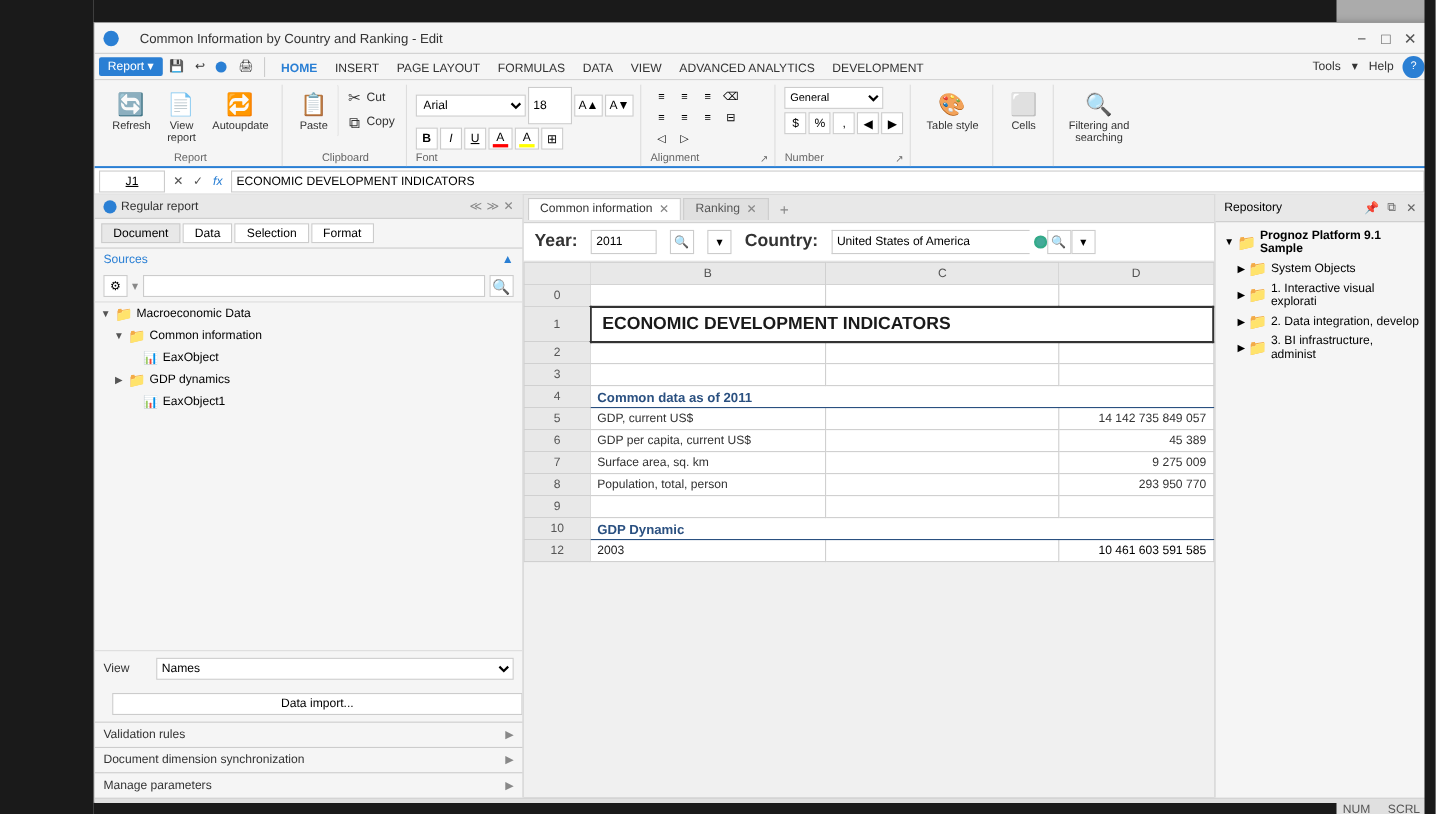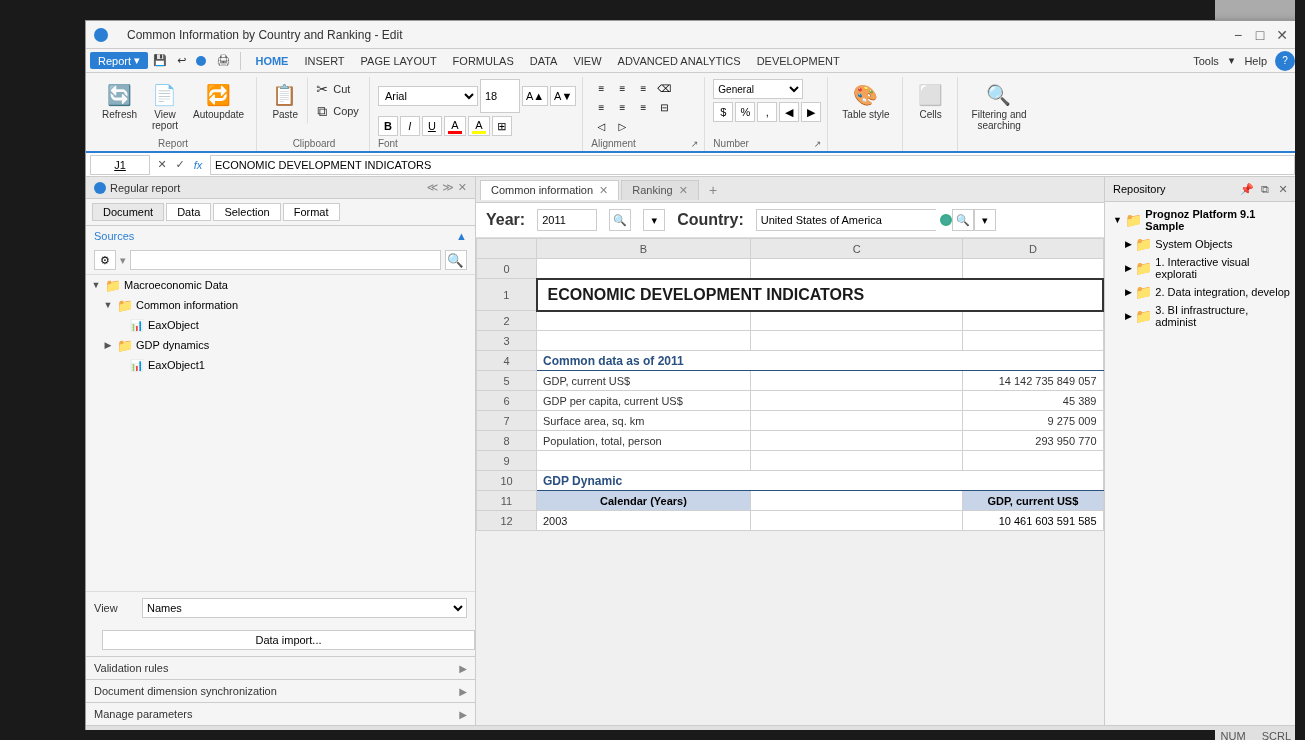--- a/index.html
+++ b/index.html
@@ -547,26 +547,20 @@
                 <td class="row-num">9</td>
                 <td></td>
                 <td></td>
                 <td></td>
               </tr>
               <tr>
                 <td class="row-num">10</td>
                 <td class="section-title" colspan="3">GDP Dynamic</td>
               </tr>
               <tr>
-                <td class="row-num">11</td>
-                <td class="table-header">Calendar (Years)</td>
-                <td></td>
-                <td class="table-header">GDP, current US$</td>
-              </tr>
-              <tr>
                 <td class="row-num">12</td>
                 <td class="year-cell">2003</td>
                 <td></td>
                 <td class="value-cell">10 461 603 591 585</td>
               </tr>
             </tbody>
           </table>
         </div>
       </div>
     </div>

